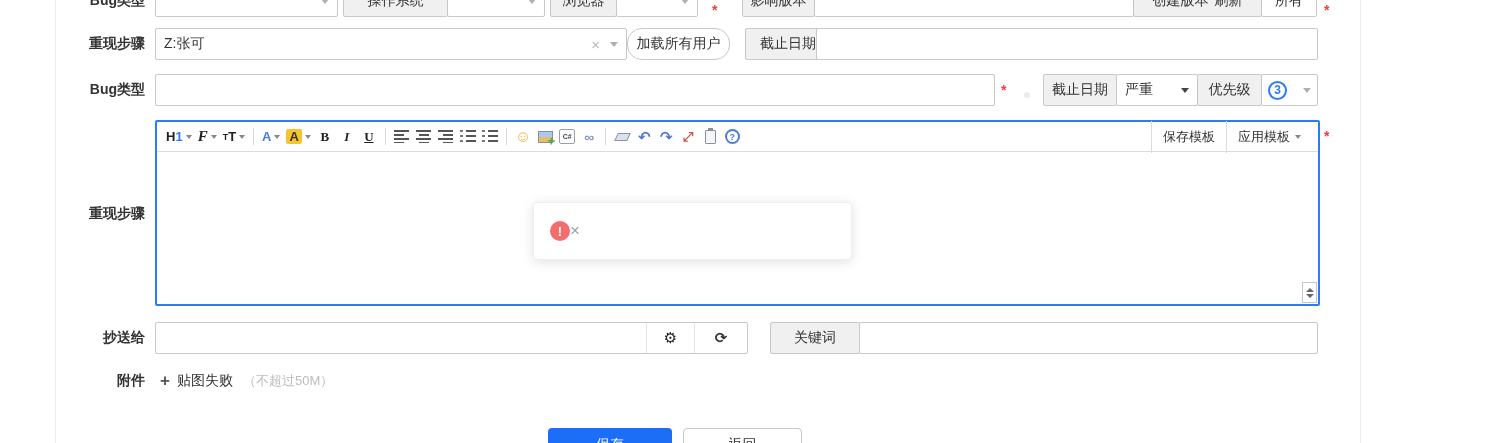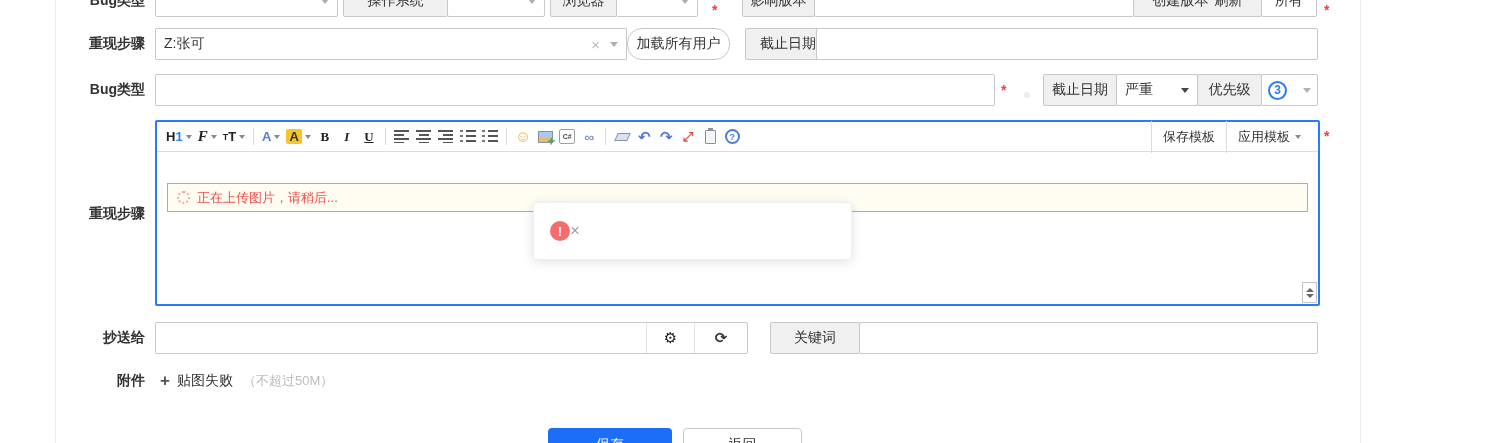--- a/index.html
+++ b/index.html
@@ -262,24 +262,20 @@
         <span class="ic-help">?</span>
       </span>
     <span class="tpl-btns">
       <span class="tpl-btn">保存模板</span>
       <span class="tpl-btn">
           <span>应用模板</span>
           <i class="tb-caret" style="margin-left:5px;"></i>
         </span>
     </span>
   </div>
-  <div class="notice">
-    <span class="spinner"></span>
-    <span>正在上传图片，请稍后...</span>
-  </div>
   <div class="rz">
       <span class="rz-up"></span>
       <span class="rz-dn"></span>
     </div>
 </div>
 <span class="star abs" style="left:1324px;top:128px;">*</span>
 
 <div class="toast">
   <span class="toast-icon">!</span>
   <span class="toast-close">×</span>

